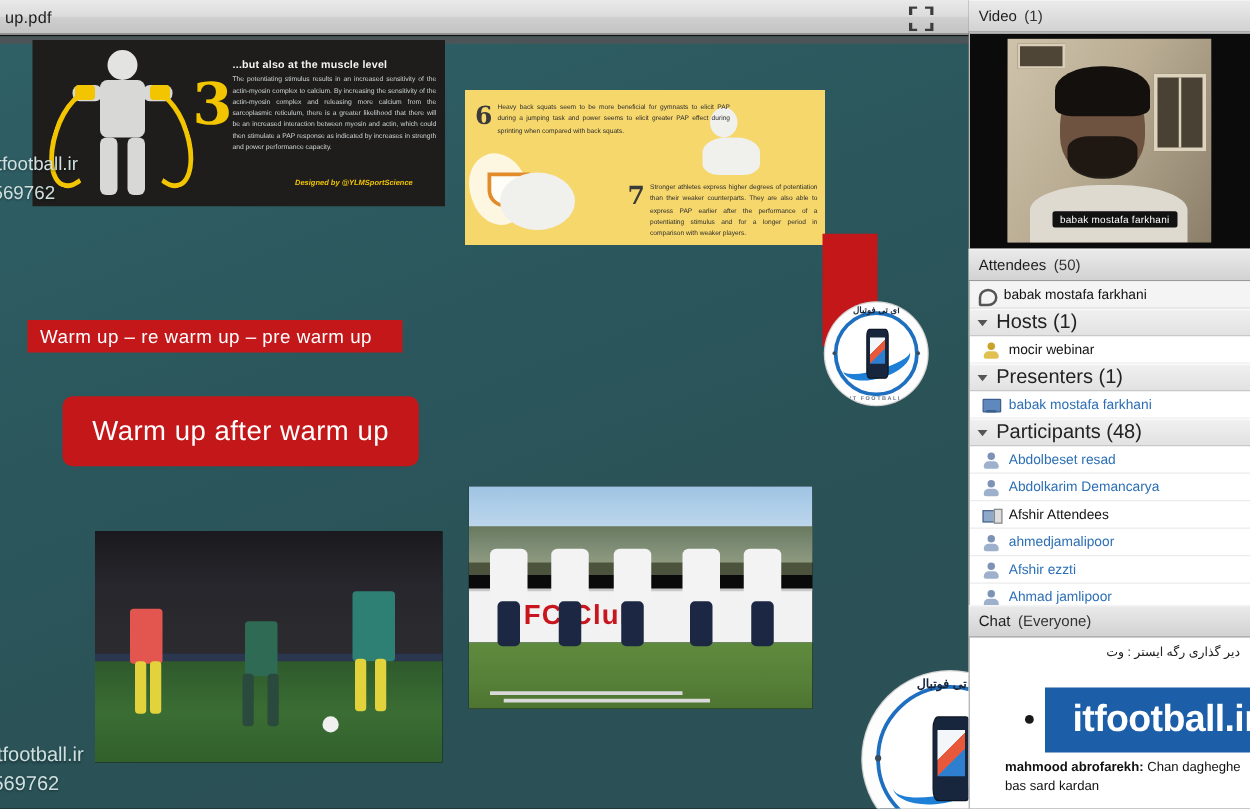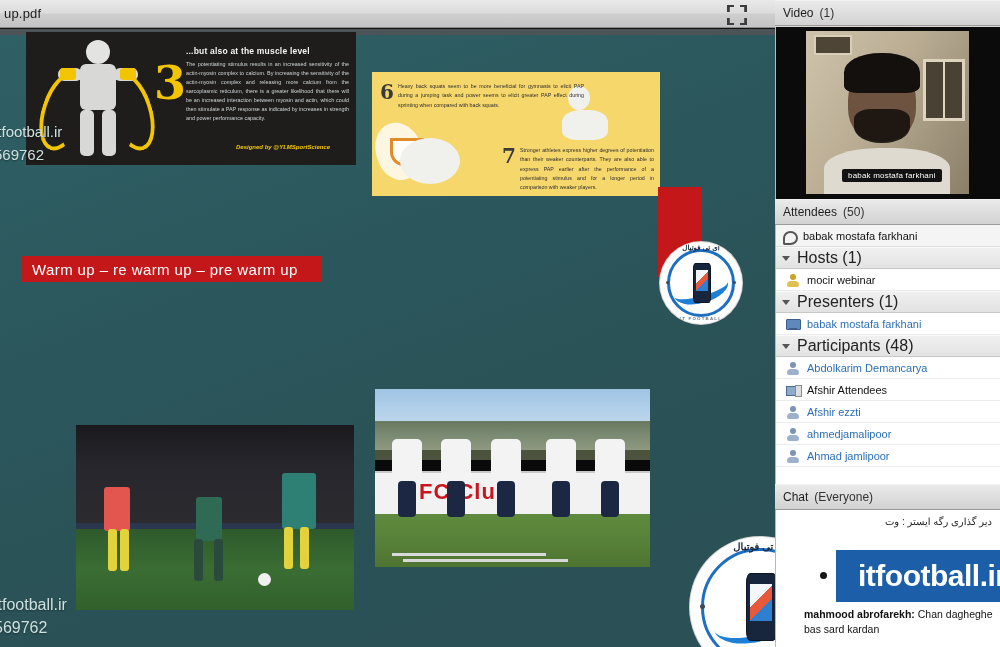--- a/index.html
+++ b/index.html
@@ -375,20 +375,21 @@
         <div class="fig" id="yfig-b"></div>
         <div class="fig" id="yfig-c"></div>
         <div class="fig" id="yfig-d"></div>
         <div class="num n6">6</div>
         <div class="t6">Heavy back squats seem to be more beneficial for gymnasts to elicit PAP during a jumping task and power seems to elicit greater PAP effect during sprinting when compared with back squats.</div>
         <div class="num n7">7</div>
         <div class="t7">Stronger athletes express higher degrees of potentiation than their weaker counterparts. They are also able to express PAP earlier after the performance of a potentiating stimulus and for a longer period in comparison with weaker players.</div>
       </div>
 
       <div id="bar-small">Warm up – re warm up – pre warm up</div>
+      <div id="bar-big">Warm up after warm up</div>
 
       <div id="ribbon"></div>
       <div class="logo-circle" id="logo-slide">
         <div class="logo-ring"></div>
         <div class="logo-swoosh"></div>
         <div class="logo-phone"></div>
         <div class="logo-dot dot-l"></div>
         <div class="logo-dot dot-r"></div>
         <div class="logo-top-fa">آی تی فوتبال</div>
         <div class="logo-bot-en">IT FOOTBALL</div>
@@ -512,33 +513,37 @@
           <span class="ico ico-pres"></span>
           <span>babak mostafa farkhani</span>
         </div>
 
         <div class="group-row">
           <span class="caret"></span>
           <span>Participants (48)</span>
         </div>
         <div class="att-row link">
           <span class="ico ico-user"></span>
+          <span>Abdolbeset resad</span>
+        </div>
+        <div class="att-row link">
+          <span class="ico ico-user"></span>
           <span>Abdolkarim Demancarya</span>
         </div>
         <div class="att-row plain">
           <span class="ico ico-cam"></span>
           <span>Afshir Attendees</span>
         </div>
         <div class="att-row link">
           <span class="ico ico-user"></span>
-          <span>Afshir ezzti</span>
+          <span>ahmedjamalipoor</span>
         </div>
         <div class="att-row link">
           <span class="ico ico-user"></span>
-          <span>ahmedjamalipoor</span>
+          <span>Afshir ezzti</span>
         </div>
         <div class="att-row link">
           <span class="ico ico-user"></span>
           <span>Ahmad jamlipoor</span>
         </div>
       </div>
     </div>
 
     <div id="chat-pod">
       <div class="pod-header">

